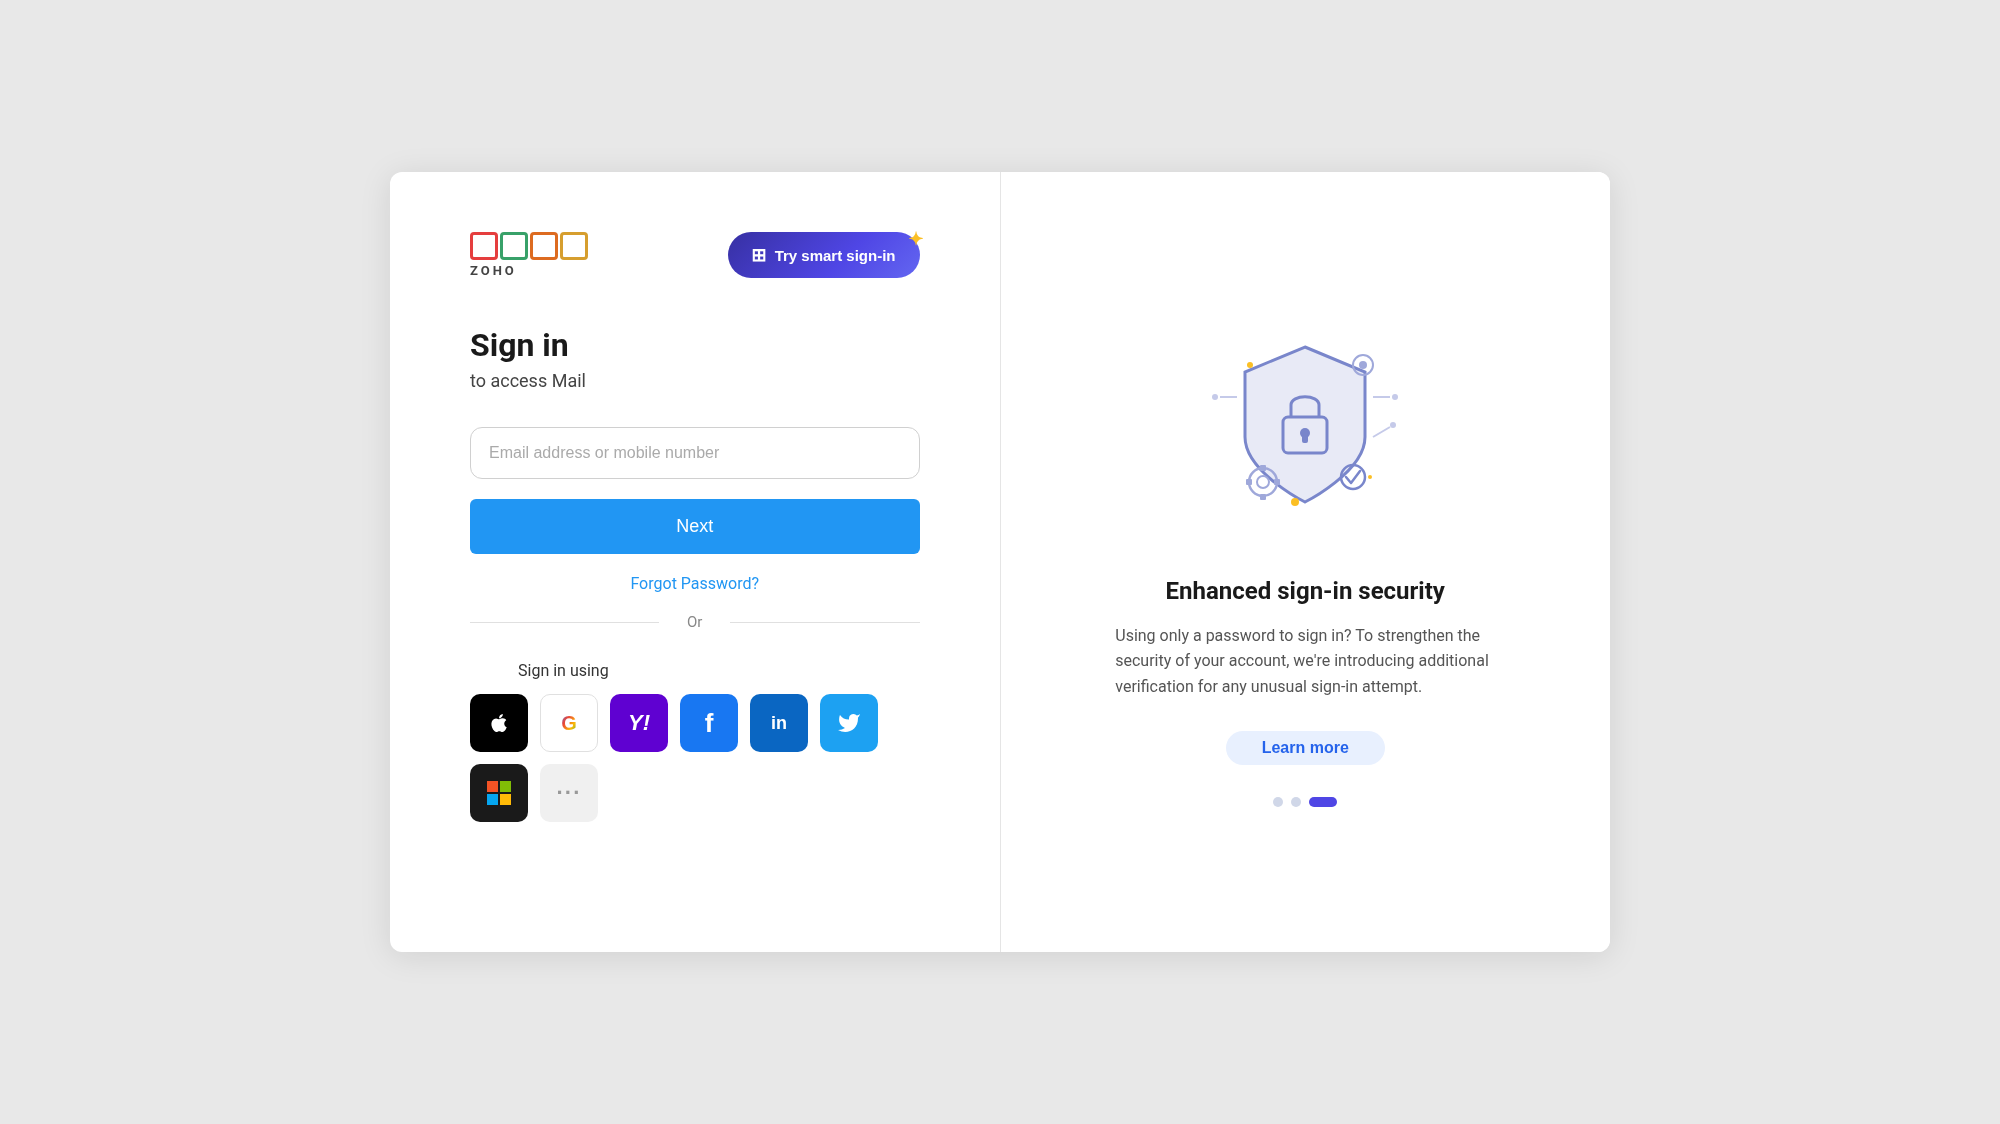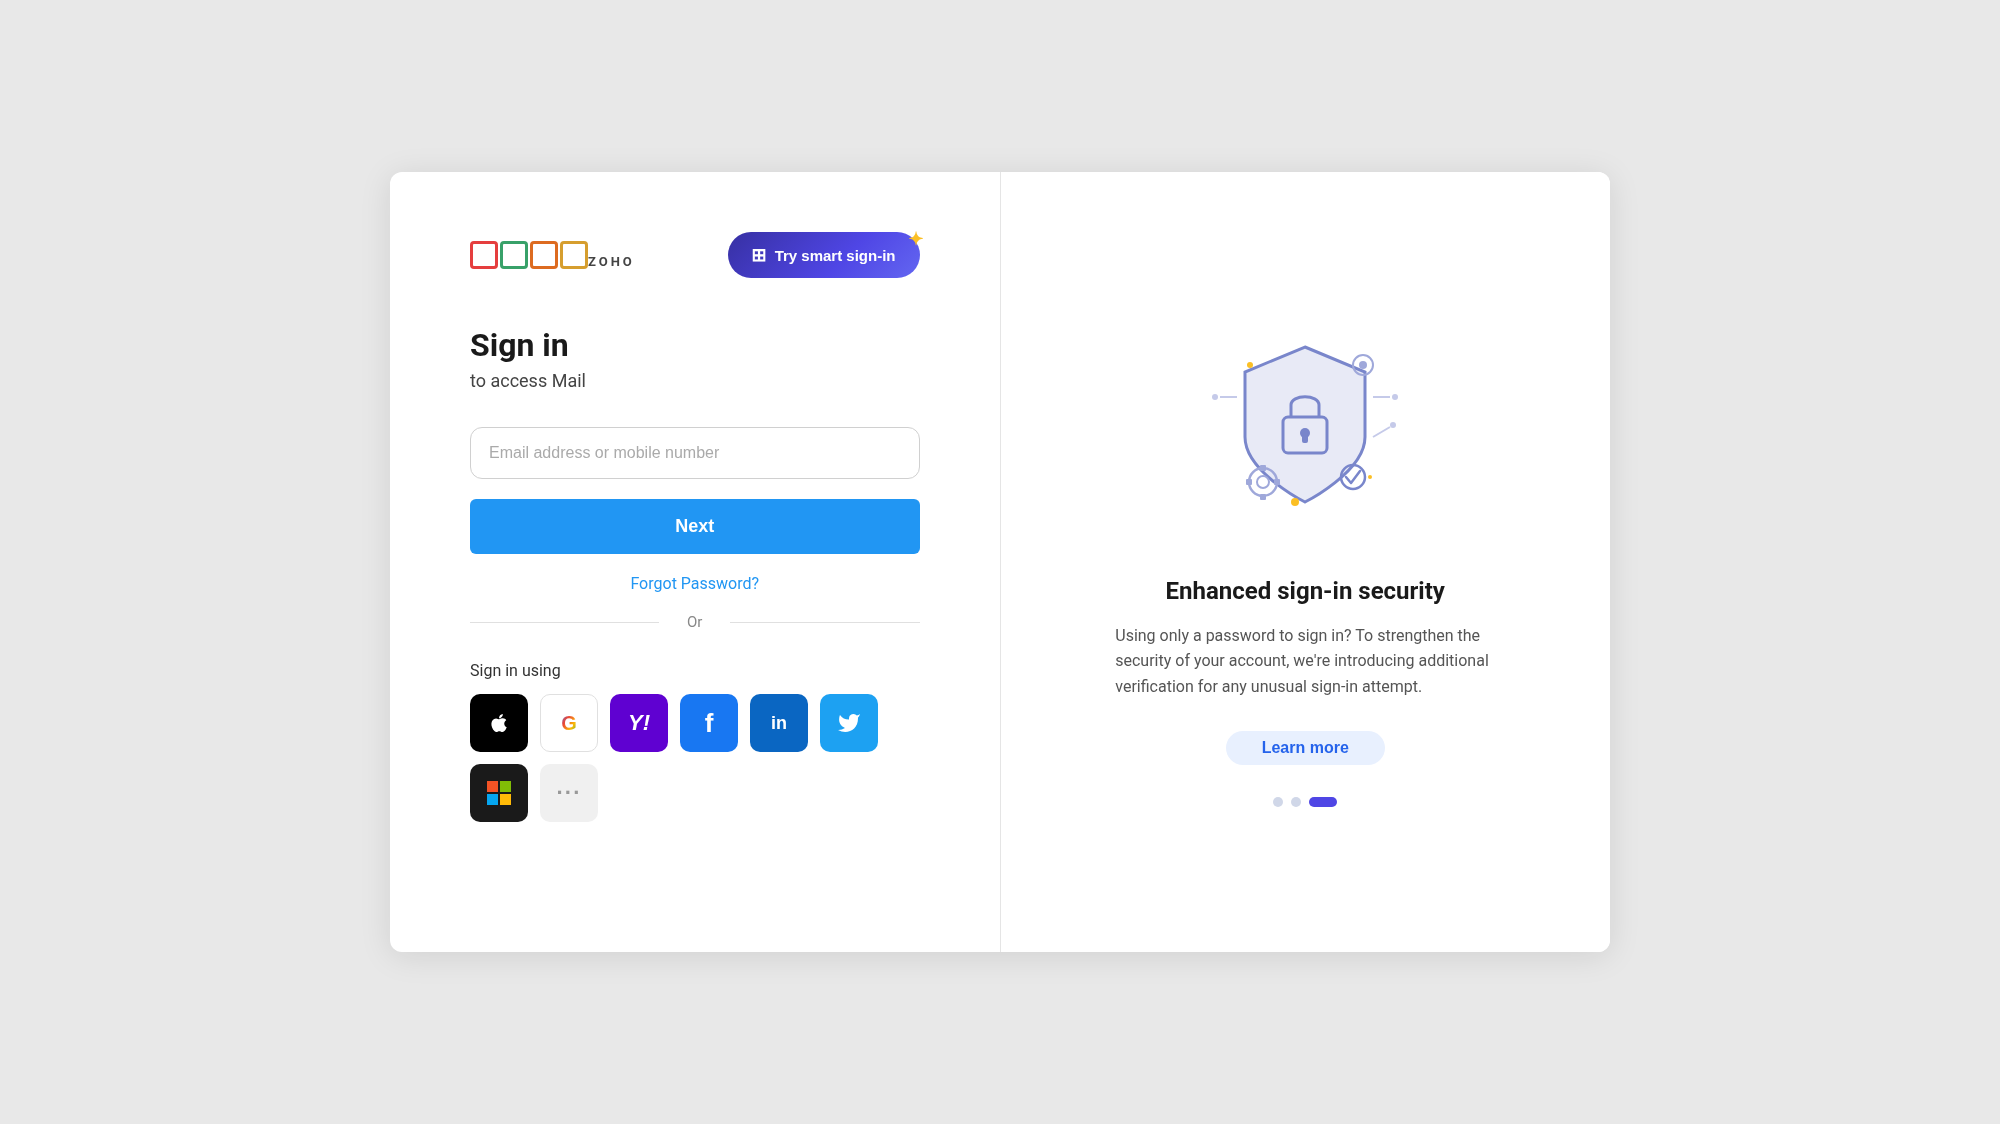--- a/index.html
+++ b/index.html
@@ -30,22 +30,22 @@
     }
     .logo-area {
       display: flex;
       align-items: center;
       justify-content: space-between;
       margin-bottom: 48px;
     }
     
     .zoho-logo {
       display: flex;
-      flex-direction: row;
-      align-items: flex-end;
+      flex-direction: column;
+      align-items: flex-start;
     }
     .zoho-boxes {
       display: flex;
       gap: 2px;
     }
     .zoho-box {
       width: 28px;
       height: 28px;
       border-radius: 4px;
       border: 3px solid;
@@ -109,21 +109,21 @@
     }
     .email-input::placeholder { color: #aaa; }
     .next-btn {
       width: 100%;
       padding: 17px;
       background: #2196F3;
       color: #fff;
       border: none;
       border-radius: 6px;
       font-size: 18px;
-      font-weight: 700;
+      font-weight: 400;
       cursor: pointer;
       margin-bottom: 20px;
     }
     .forgot-password {
       text-align: center;
       color: #2196F3;
       font-size: 16px;
       cursor: pointer;
       margin-bottom: 20px;
       text-decoration: none;
@@ -141,20 +141,21 @@
       background: #e0e0e0;
     }
     .or-text {
       color: #888;
       font-size: 15px;
     }
     .sign-in-using-label {
       font-size: 16px;
       color: #333;
       margin-bottom: 14px;
+      margin-left: 48px;
     }
     .social-icons {
       display: flex;
       gap: 12px;
       flex-wrap: wrap;
     }
     .social-icon-btn {
       width: 58px;
       height: 58px;
       border-radius: 10px;

